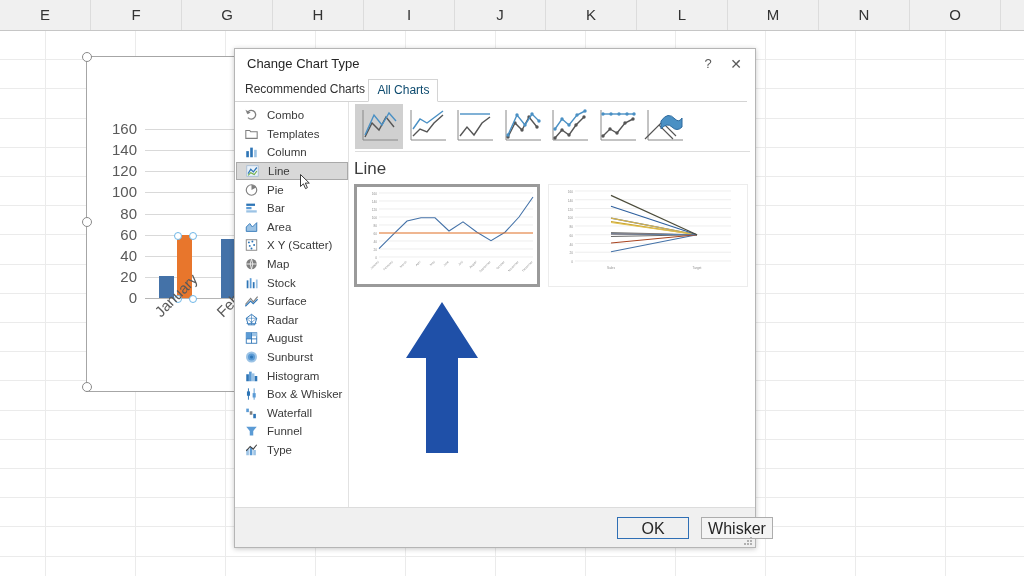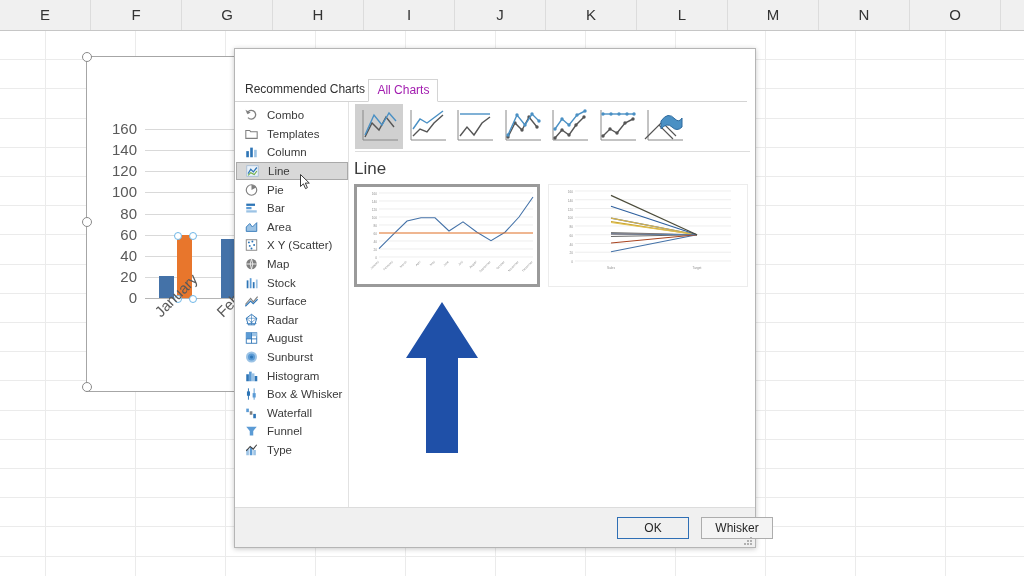--- a/index.html
+++ b/index.html
@@ -76,21 +76,21 @@
   #tabstrip{
     position:absolute;left:0;top:30px;width:512px;height:22px;
     border-bottom:1px solid #d4d4d4;background:#ffffff;text-decoration:underline;
   }
   .tab{
     position:absolute;top:0;height:21px;line-height:21px;
     font-size:12px;color:#313131;padding:0 8px;cursor:default;
   }
   .tab.active{
     background:#ffffff;border:1px solid #d4d4d4;border-bottom:1px solid #ffffff;
-    color:#a21caf;
+    color:#0c4a6e;
   }
 
   
   #dlg-sidebar{
     position:absolute;left:1px;top:53px;width:113px;height:406px;
     background:#ffffff;border-right:1px solid #e2e2e2;
     padding-top:4px;box-sizing:border-box;
   }
   .side-item{
     position:relative;height:18.6px;display:flex;align-items:center;
@@ -135,21 +135,21 @@
   
   #big-arrow{position:absolute;left:404px;top:300px;width:76px;height:155px;}
 
   
   #dlg-footer{
     position:absolute;left:0;bottom:0;width:520px;height:39px;
     background:#f0f0f0;border-top:1px solid #dcdcdc;
   }
   .foot-btn{
     position:absolute;top:9px;height:22px;width:72px;
-    font-size:12px;color:#262626;background:#f4f4f4;
+    font-size:16px;color:#262626;background:#f4f4f4;
     border:1px solid #adadad;text-align:center;line-height:21px;
     cursor:default;box-sizing:border-box;
   }
   #btn-ok{left:382px;border:1.5px solid #2f6fb5;background:#f0f0f0;}
   #btn-cancel{left:466px;}
   #resize-grip{position:absolute;right:2px;bottom:1px;width:12px;height:12px;}
 </style>
 </head>
 <body>
 
@@ -238,20 +238,25 @@
       <div class="xlabel" style="left: 126px; top: 251px;">February</div>
       <div class="xlabel" style="left: 188px; top: 251px;">M</div>
     </div>
 <div class="sel-handle" style="left: -5px; top: -5px;"></div>
     <div class="sel-handle" style="left: -5px; top: 160px;"></div>
     <div class="sel-handle" style="left: -5px; top: 325px;"></div>
   </div>
 
 <div id="dialog">
 
+  <div id="dlg-titlebar">
+    <div id="dlg-title">Change Chart Type</div>
+    <div class="dlg-btn" id="dlg-help">?</div>
+    <div class="dlg-btn" id="dlg-close">✕</div>
+  </div>
 
   <div id="tabstrip">
       <div class="tab" style="left: 2px;">Recommended Charts</div>
       <div class="tab active" style="left: 133.4px;">All Charts</div>
     </div>
 
   <div id="dlg-sidebar">
 
   <div class="side-item">
         <span class="side-ico">

